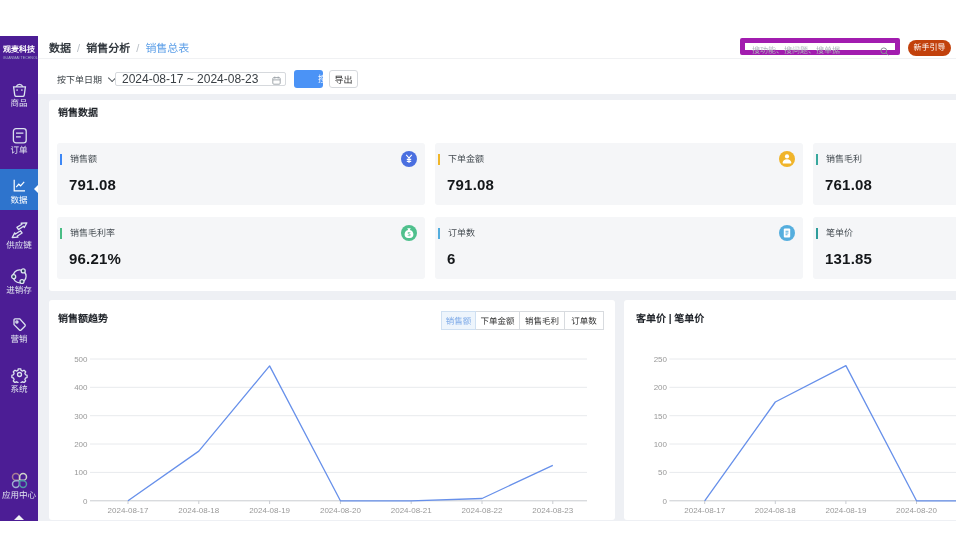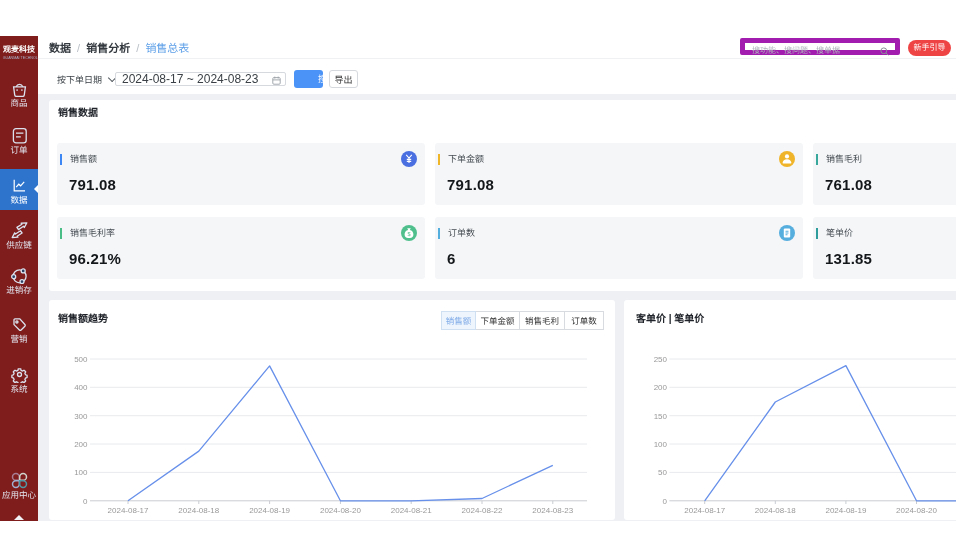--- a/index.html
+++ b/index.html
@@ -1,21 +1,21 @@
 <!DOCTYPE html>
 <html lang="zh-CN"><head>
 <meta charset="utf-8">
 <style>
   * { margin:0; padding:0; box-sizing:border-box; }
   html,body { width:956px; height:557px; background:#fff; font-family:"Liberation Sans",sans-serif; }
   #root { position:absolute; left:0; top:0; width:956px; height:557px; overflow:hidden; background:#fff; }
   .abs { position:absolute; }
 
   
-  #sidebar { position:absolute; left:0; top:36px; width:38px; height:485px; background:#7f1d1d; overflow:visible; }
+  #sidebar { position:absolute; left:0; top:36px; width:38px; height:485px; background:#4c1d95; overflow:visible; }
   .navitem { position:absolute; left:0; width:38px; text-align:center; color:#dde3ee; }
   .navitem .ic { display:block; margin:0 auto; }
   .navitem .lb { display:block; font-size:9px; line-height:9px; margin-top:2px; color:#e3e8f1; transform:scale(0.95); transform-origin:center top; white-space:nowrap; }
   .active-bg { position:absolute; left:0; top:133px; width:38px; height:41px; background:#2e74cd; }
   .notch { position:absolute; left:34px; top:149px; width:0; height:0; border-top:4px solid transparent; border-bottom:4px solid transparent; border-right:4px solid #fff; }
 
   
   #header { position:absolute; left:38px; top:36px; width:918px; height:58px; background:#fff; }
   #crumbrow { position:absolute; left:0; top:0; width:918px; height:23px; border-bottom:1px solid #f0f1f3; }
   .crumb { position:absolute; top:8px; font-size:11px; line-height:9px; color:#33393f; font-weight:bold; }
@@ -23,21 +23,21 @@
   .crumb-act { color:#5c9fe8; font-weight:normal; }
 
   .filter-label { position:absolute; left:19px; top:40px; font-size:9px; line-height:9px; color:#3a4045; }
   .caret-down { display:inline-block; width:6px; height:6px; border-right:1.3px solid #4a5056; border-bottom:1.3px solid #4a5056; transform:rotate(45deg) translateY(-3px); margin-left:5px; }
   .date-input { position:absolute; left:77px; top:36px; width:171px; height:14px; border:1px solid #d6d9dd; border-radius:2px; background:#fff; font-size:12px; color:#3a4045; line-height:12px; padding-left:6px; }
   .btn { position:absolute; top:34px; height:18px; border-radius:3px; font-size:9px; text-align:center; line-height:18px; }
   .btn-primary { background:#4b93f6; color:#fff; }
   .btn-plain { background:#fff; color:#333; border:1px solid #d6d9dd; }
 
   .searchbox { position:absolute; left:702px; top:2px; width:160px; height:17px; border:5px solid #a21caf; border-radius:2px; font-size:8px; color:#aeb4bb; line-height:15px; padding-left:7px; }
-  .pill { position:absolute; left:870px; top:4px; width:43px; height:16px; background:#ef4444; border-radius:8px; color:#fff; font-size:8px; text-align:center; line-height:16px; }
+  .pill { position:absolute; left:870px; top:4px; width:43px; height:16px; background:#c2410c; border-radius:8px; color:#fff; font-size:8px; text-align:center; line-height:16px; }
 
   
   #main { position:absolute; left:38px; top:94px; width:918px; height:427px; background:#eef0f4; overflow:hidden; }
   .card { position:absolute; background:#fff; border-radius:3px; }
   .card-title { position:absolute; font-size:10px; line-height:10px; font-weight:bold; color:#20242a; }
 
   .tile { position:absolute; width:368px; height:62px; background:#f5f6f8; border-radius:3px; }
   .tile .bar { position:absolute; left:3px; top:11px; width:2px; height:11px; }
   .tile .tlabel { position:absolute; left:13px; top:12px; font-size:9px; line-height:9px; color:#454c52; }
   .tile .tvalue { position:absolute; left:12px; top:34px; font-size:15px; line-height:15px; font-weight:bold; color:#14171a; letter-spacing:0.2px; }

